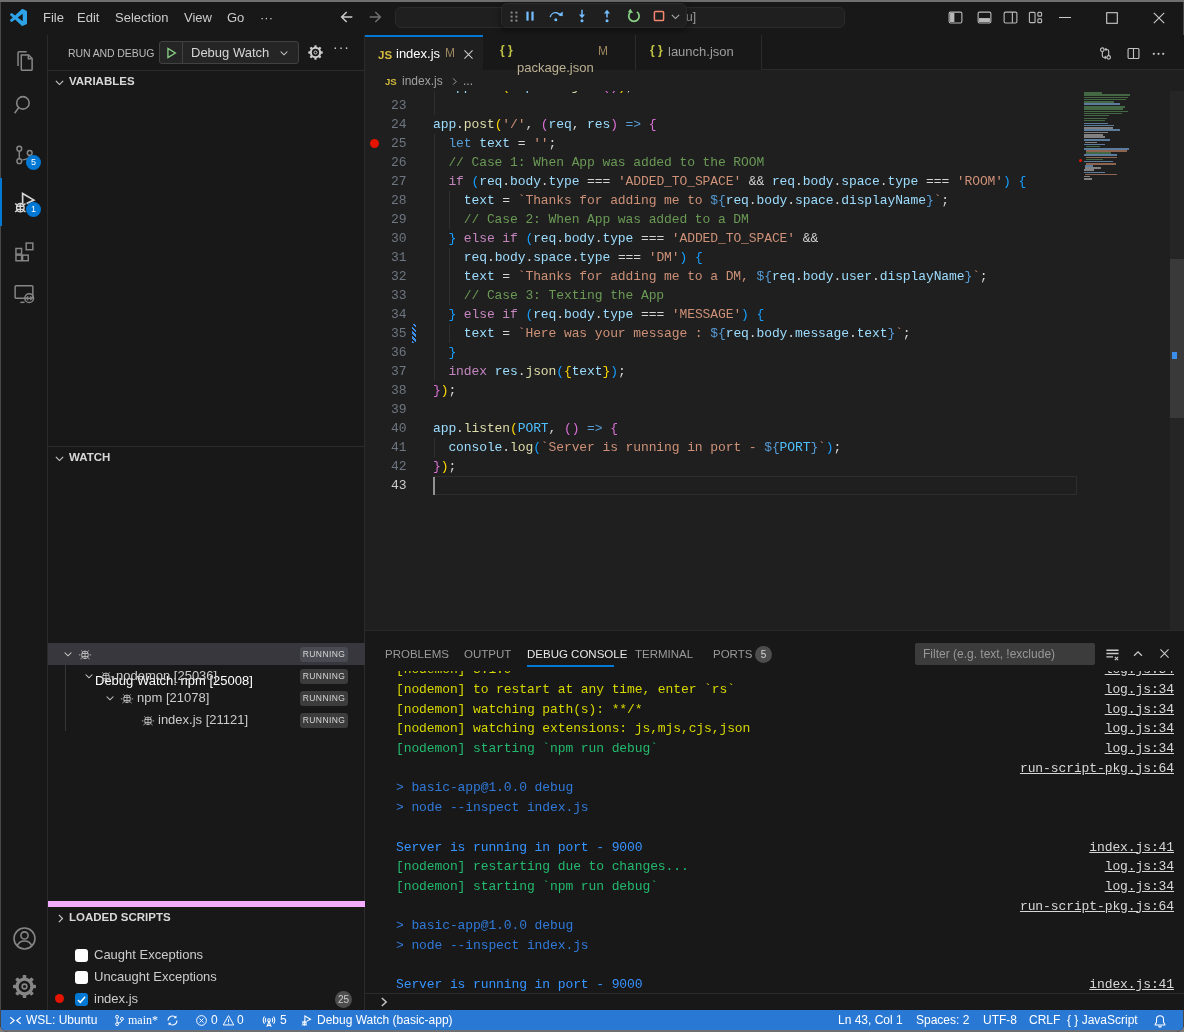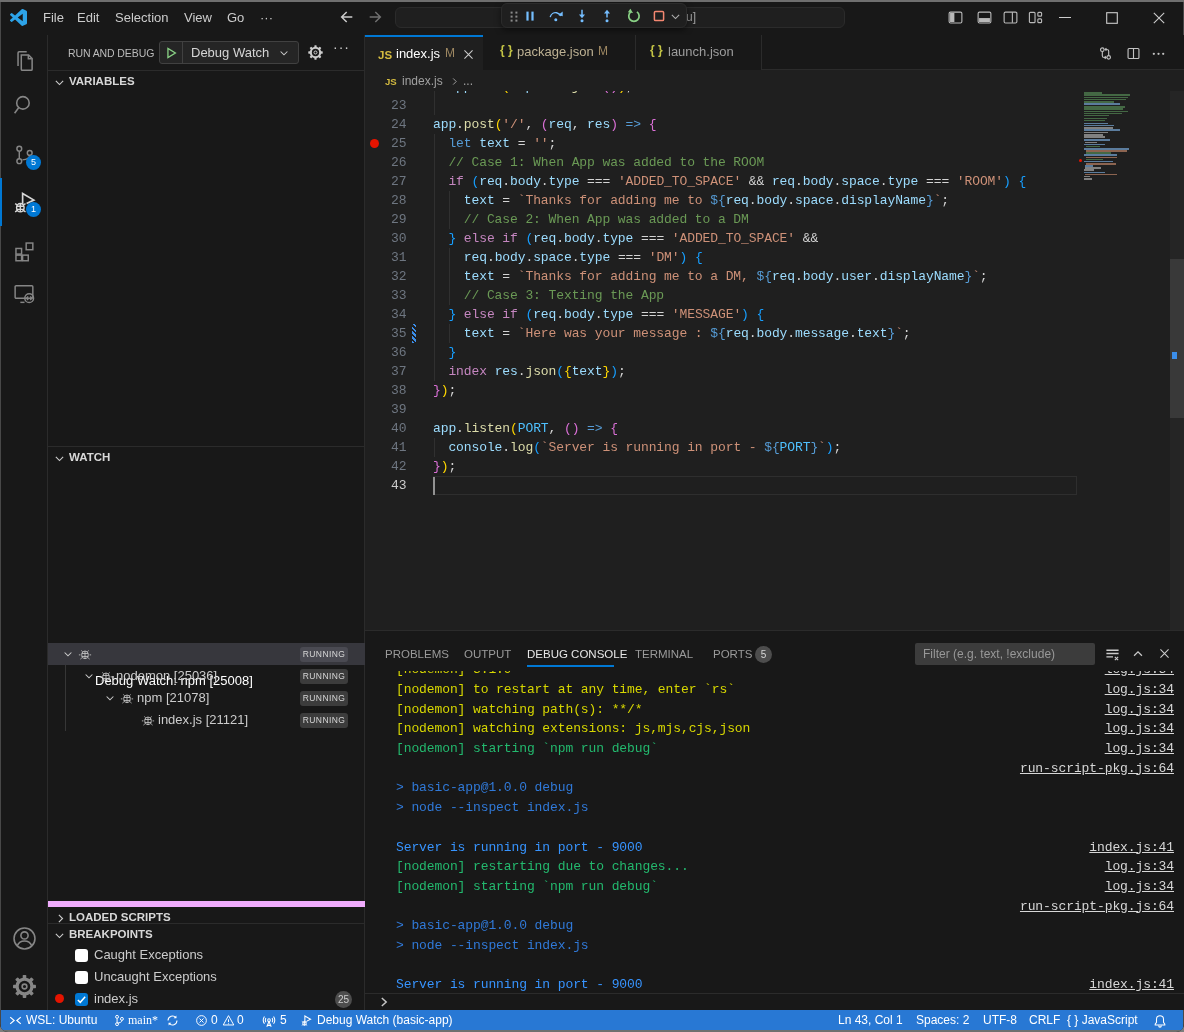--- a/index.html
+++ b/index.html
@@ -290,26 +290,20 @@
     <div class="abs" style="left:110px;top:677px;font-size:13px;">index.js [21121]</div>
     <div class="abs" style="left:252px;top:678px;width:48px;height:15px;background:#3c3c3c;border-radius:3px;color:#d6d6d6;font-size:8.5px;text-align:center;line-height:15px;letter-spacing:.4px;">RUNNING</div>
 
     <div class="abs" style="left:0;top:866px;width:317px;height:22px;border-top:6px solid #f0abfc;">
       <svg class="abs" style="left:6px;top:5px" width="13" height="13" viewBox="0 0 16 16">
           <path fill="none" stroke="#cccccc" stroke-width="1.4" d="M6 3.5 10.5 8 6 12.5"></path>
         </svg>
       <div class="abs" style="left:21px;top:4px;font-size:11.5px;font-weight:bold;color:#d8d8d8;">LOADED SCRIPTS</div>
     </div>
 
-    <div class="abs" style="left:0;top:888px;width:317px;height:22px;border-top:1px solid #2b2b2b;">
-      <svg class="abs" style="left:5px;top:5px" width="13" height="13" viewBox="0 0 16 16">
-          <path fill="none" stroke="#cccccc" stroke-width="1.4" d="M3.5 6 8 10.5 12.5 6"></path>
-        </svg>
-      <div class="abs" style="left:21px;top:4px;font-size:11.5px;font-weight:bold;color:#d8d8d8;">BREAKPOINTS</div>
-    </div>
     <div class="abs" style="left:27px;top:914px;width:13px;height:13px;background:#ffffff;border-radius:3px;"></div>
     <div class="abs" style="left:46px;top:912px;font-size:13px;">Caught Exceptions</div>
     <div class="abs" style="left:27px;top:936px;width:13px;height:13px;background:#ffffff;border-radius:3px;"></div>
     <div class="abs" style="left:46px;top:934px;font-size:13px;">Uncaught Exceptions</div>
     <div class="abs" style="left:7px;top:959px;width:9px;height:9px;background:#e51400;border-radius:50%;"></div>
     <div class="abs" style="left:27px;top:958px;width:13px;height:13px;background:#0078d4;border-radius:3px;">
       <svg width="13" height="13" viewBox="0 0 16 16">
           <path fill="none" stroke="#ffffff" stroke-width="1.8" d="M3.5 8.5 6.5 11.5 12.5 4.5"></path>
         </svg>
     </div>
@@ -454,21 +448,21 @@
           </svg>
         <div class="abs" style="left:31px;top:9px;font-size:13px;color:#ffffff;">index.js</div>
         <div class="abs" style="left:80px;top:9px;font-size:12px;color:#9e8862;">M</div>
         <svg class="abs" style="left:97px;top:11px" width="13" height="13" viewBox="0 0 16 16">
             <path stroke="#cccccc" stroke-width="1.3" d="M3 3l10 10M13 3 3 13"></path>
           </svg>
       </div>
 
       <div class="abs" style="left:118px;top:0;width:153px;height:35px;background:#181818;border-right:1px solid #2b2b2b;">
         <div class="abs" style="left:17px;top:8px;font-size:12px;font-weight:bold;color:#c5c545;">{ }</div>
-        <div class="abs" style="left:34px;top:9px;font-size:13px;color:#bdb193;">package.json</div>
+        <div class="abs" style="left:34px;top:25px;font-size:13px;color:#bdb193;">package.json</div>
         <div class="abs" style="left:115px;top:9px;font-size:12px;color:#9e8862;">M</div>
       </div>
 
       <svg class="abs" style="left:733px;top:11px" width="15" height="15" viewBox="0 0 16 16">
           <g fill="none" stroke="#c2c2c2" stroke-width="1.2">
             <circle cx="4.6" cy="3.9" r="1.9"></circle>
             <circle cx="11.4" cy="12.1" r="1.9"></circle>
             <path d="M4.6 5.9v4.4a2 2 0 0 0 2 2h1.9M11.4 10.1V5.7a2 2 0 0 0-2-2H7.5"></path>
             <path d="M7.2 10.9l1.5 1.4-1.5 1.4M9.0 2.2 7.5 3.6 9.0 5"></path>
           </g>

